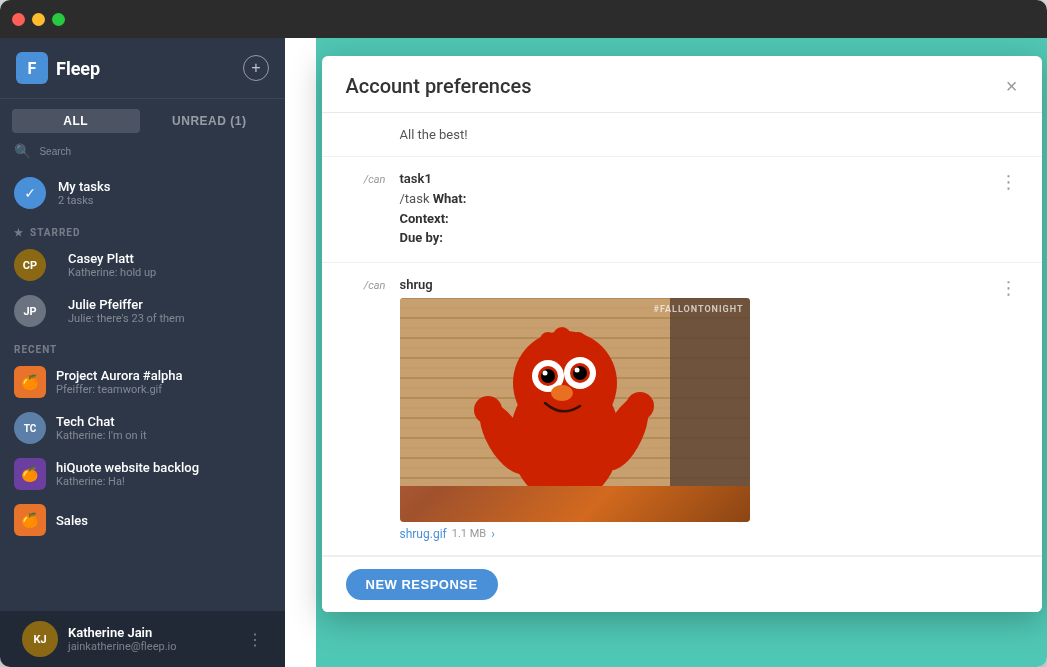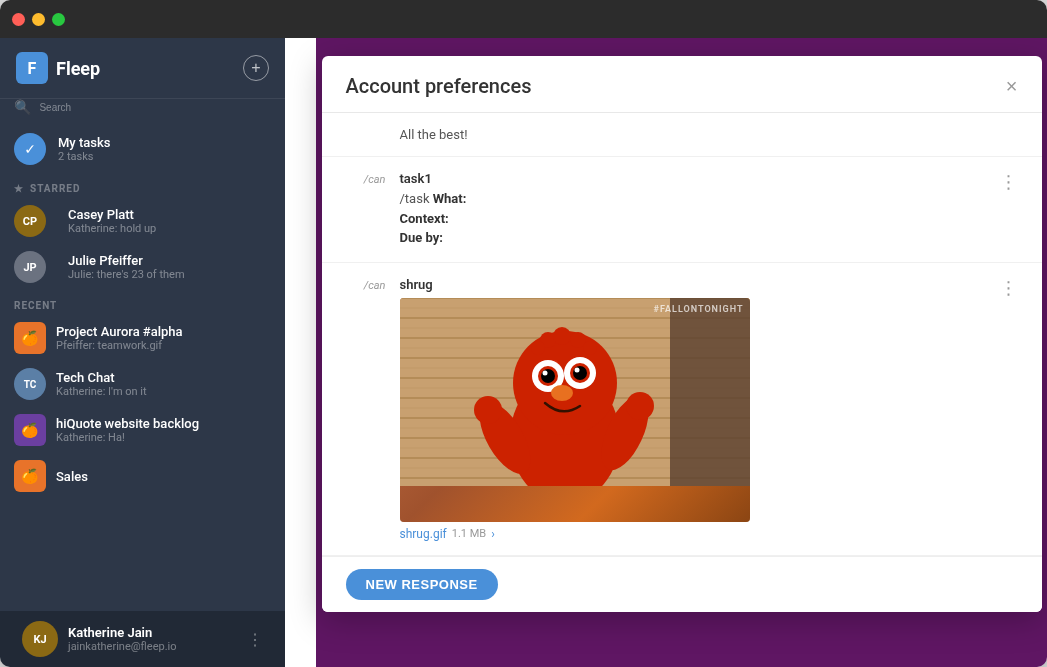--- a/index.html
+++ b/index.html
@@ -263,21 +263,21 @@
       cursor: pointer;
       font-size: 16px;
       background: transparent;
       border: none;
     }
     
     .main-content {
       flex: 1;
       display: flex;
       flex-direction: column;
-      background: #701a75;
+      background: #5eead4;
       position: relative;
       margin-left: 31px;
     }
     
     .modal-overlay {
       position: absolute;
       top: 0; left: 0; right: 0; bottom: 0;
       background: rgba(0,0,0,0.15);
       z-index: 10;
       display: flex;
@@ -467,20 +467,24 @@
       <div class="sidebar-header">
         <div class="logo-area">
           <div class="logo-icon">
             <span>F</span>
           </div>
           <span class="logo-text">Fleep</span>
         </div>
         <button class="add-btn">+</button>
       </div>
 
+      <div class="tab-bar">
+        <button class="tab-btn active">ALL</button>
+        <button class="tab-btn inactive">UNREAD (1)</button>
+      </div>
 
       <div class="search-bar">
         <span class="search-icon-span">🔍</span>
         <input class="search-input" type="text" placeholder="Search" style="">
       </div>
 
       <div class="my-tasks-item">
         <div class="my-tasks-icon">✓</div>
         <div class="my-tasks-text">
           <div class="title">My tasks</div>

